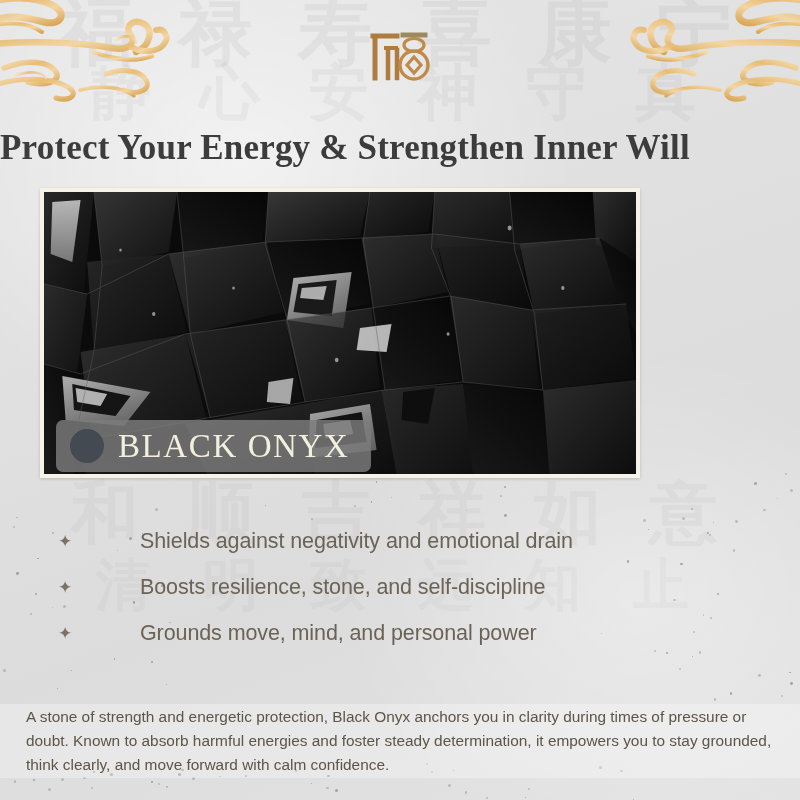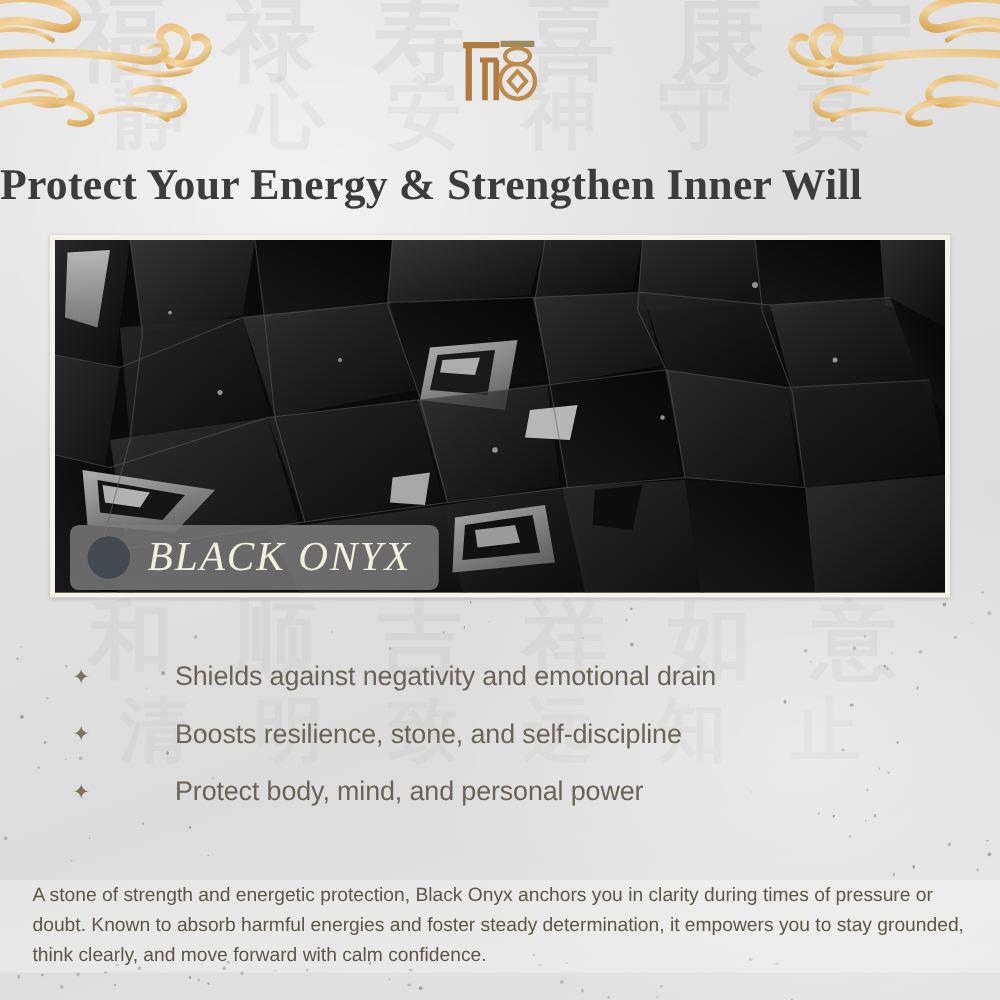--- a/index.html
+++ b/index.html
@@ -91,27 +91,26 @@
     color: #3c3c3c;
     letter-spacing: 0.2px;
     white-space: nowrap;
   }
 
   
   .hero-frame {
     position: absolute;
     left: 40px;
     top: 188px;
-    width: 720px;
+    width: 600px;
     height: 290px;
     background: #f5f2e8;
     padding: 4px;
     box-sizing: border-box;
     box-shadow: 0 1px 3px rgba(0,0,0,0.18);
-    font-style: italic;
   }
   .hero-photo {
     position: relative;
     width: 100%;
     height: 100%;
     overflow: hidden;
     background: #0a0a0a;
   }
   .hero-photo svg { display: block; width: 100%; height: 100%; }
 
@@ -491,21 +490,21 @@
     <div class="benefit">
       <span class="benefit-icon">✦</span>
       <span class="benefit-text">Shields against negativity and emotional drain</span>
     </div>
     <div class="benefit">
       <span class="benefit-icon">✦</span>
       <span class="benefit-text">Boosts resilience, stone, and self-discipline</span>
     </div>
     <div class="benefit">
       <span class="benefit-icon">✦</span>
-      <span class="benefit-text">Protect body, mind, and personal power</span>
+      <span class="benefit-text">Grounds move, mind, and personal power</span>
     </div>
   </div>
 
   <div class="footer">
     <div class="footer-text">A stone of strength and energetic protection, Black Onyx anchors you in clarity during times of pressure or doubt. Known to absorb harmful energies and foster steady determination, it empowers you to stay grounded, think clearly, and move forward with calm confidence.</div>
   </div>
 
 </div>
 
 </body></html>

